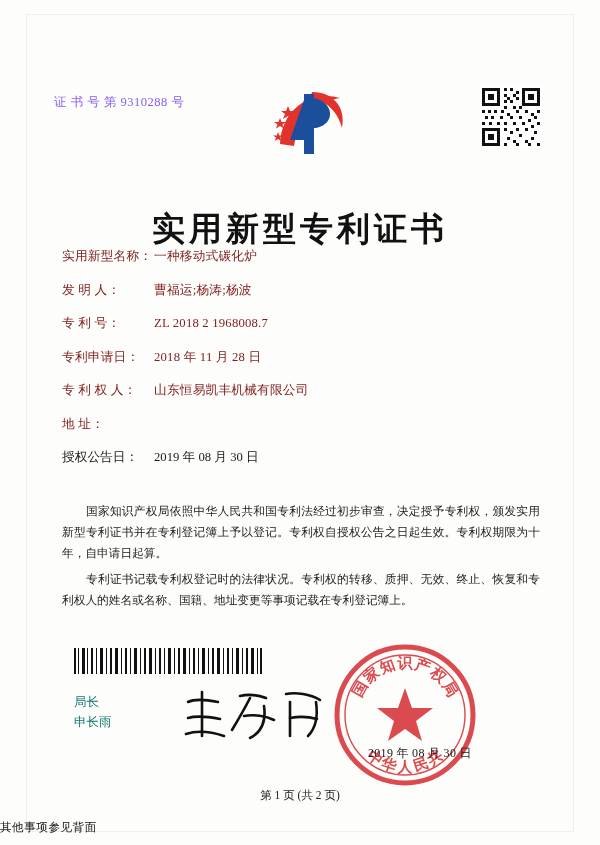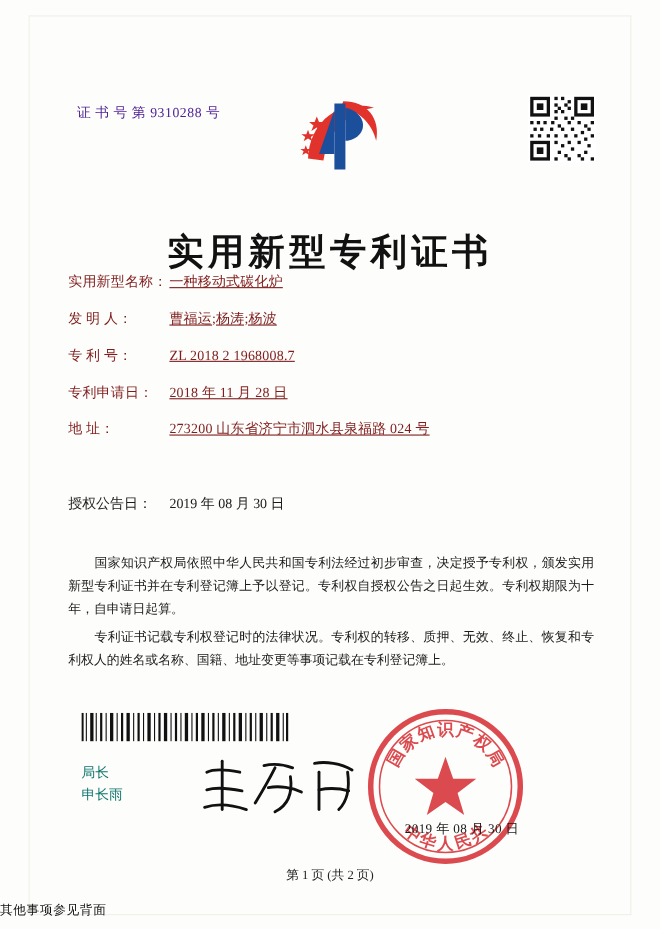--- a/index.html
+++ b/index.html
@@ -27,25 +27,25 @@
     position: absolute;
     left: 26px; top: 14px;
     width: 548px; height: 818px;
     border: 1px solid #f0efe9;
     box-sizing: border-box;
   }
 
   
   .cert-no {
     position: absolute;
-    left: 70px;
+    left: 54px;
     top: 94px;
     font-size: 12.5px;
     letter-spacing: 0.5px;
-    color: #4c1d95;
+    color: #8b5cf6;
     white-space: nowrap;
   }
   .logo {
     position: absolute;
     left: 252px;
     top: 84px;
     width: 96px;
     height: 78px;
   }
   .qr {
@@ -88,32 +88,30 @@
   .field .lab {
     width: 92px;
     flex: 0 0 92px;
     letter-spacing: 0.2px;
     white-space: nowrap;
   }
   .field .val {
     flex: 1 1 auto;
     letter-spacing: 0.2px;
     white-space: nowrap;
-    text-decoration: underline;
   }
   .field-row-two {
     display: flex;
     align-items: baseline;
     margin-bottom: 16.5px;
     font-size: 12.7px;
   }
   .field-row-two .half {
     display: flex;
     align-items: flex-end;
-    margin-top: 34px;
   }
   .field-row-two .half.first { width: 250px; flex: 0 0 250px; }
   .field-row-two .half .lab { width: 92px; flex: 0 0 92px; white-space: nowrap; }
   .field-row-two .half .lab.narrow { width: 86px; flex: 0 0 86px; }
   .field-row-two .half .val { white-space: nowrap; }
 
   
   .paras {
     position: absolute;
     left: 62px;
@@ -299,22 +297,25 @@
     </div>
     <div class="field">
       <span class="lab">专 利 号：</span>
       <span class="val">ZL 2018 2 1968008.7</span>
     </div>
     <div class="field">
       <span class="lab">专利申请日：</span>
       <span class="val">2018 年 11 月 28 日</span>
     </div>
     <div class="field">
+      <span class="lab">专 利 权 人：</span>
+      <span class="val">山东恒易凯丰机械有限公司</span>
+    </div>
+    <div class="field">
       <span class="lab">地        址：</span>
-      <span class="val">273200  山东省济宁市泗水县泉福路 024 号</span>
     </div>
 
     <div class="field-row-two">
       <span class="half first">
         <span class="lab">授权公告日：</span>
         <span class="val">2019 年 08 月 30 日</span>
       </span>
     </div>
   </div>
 

